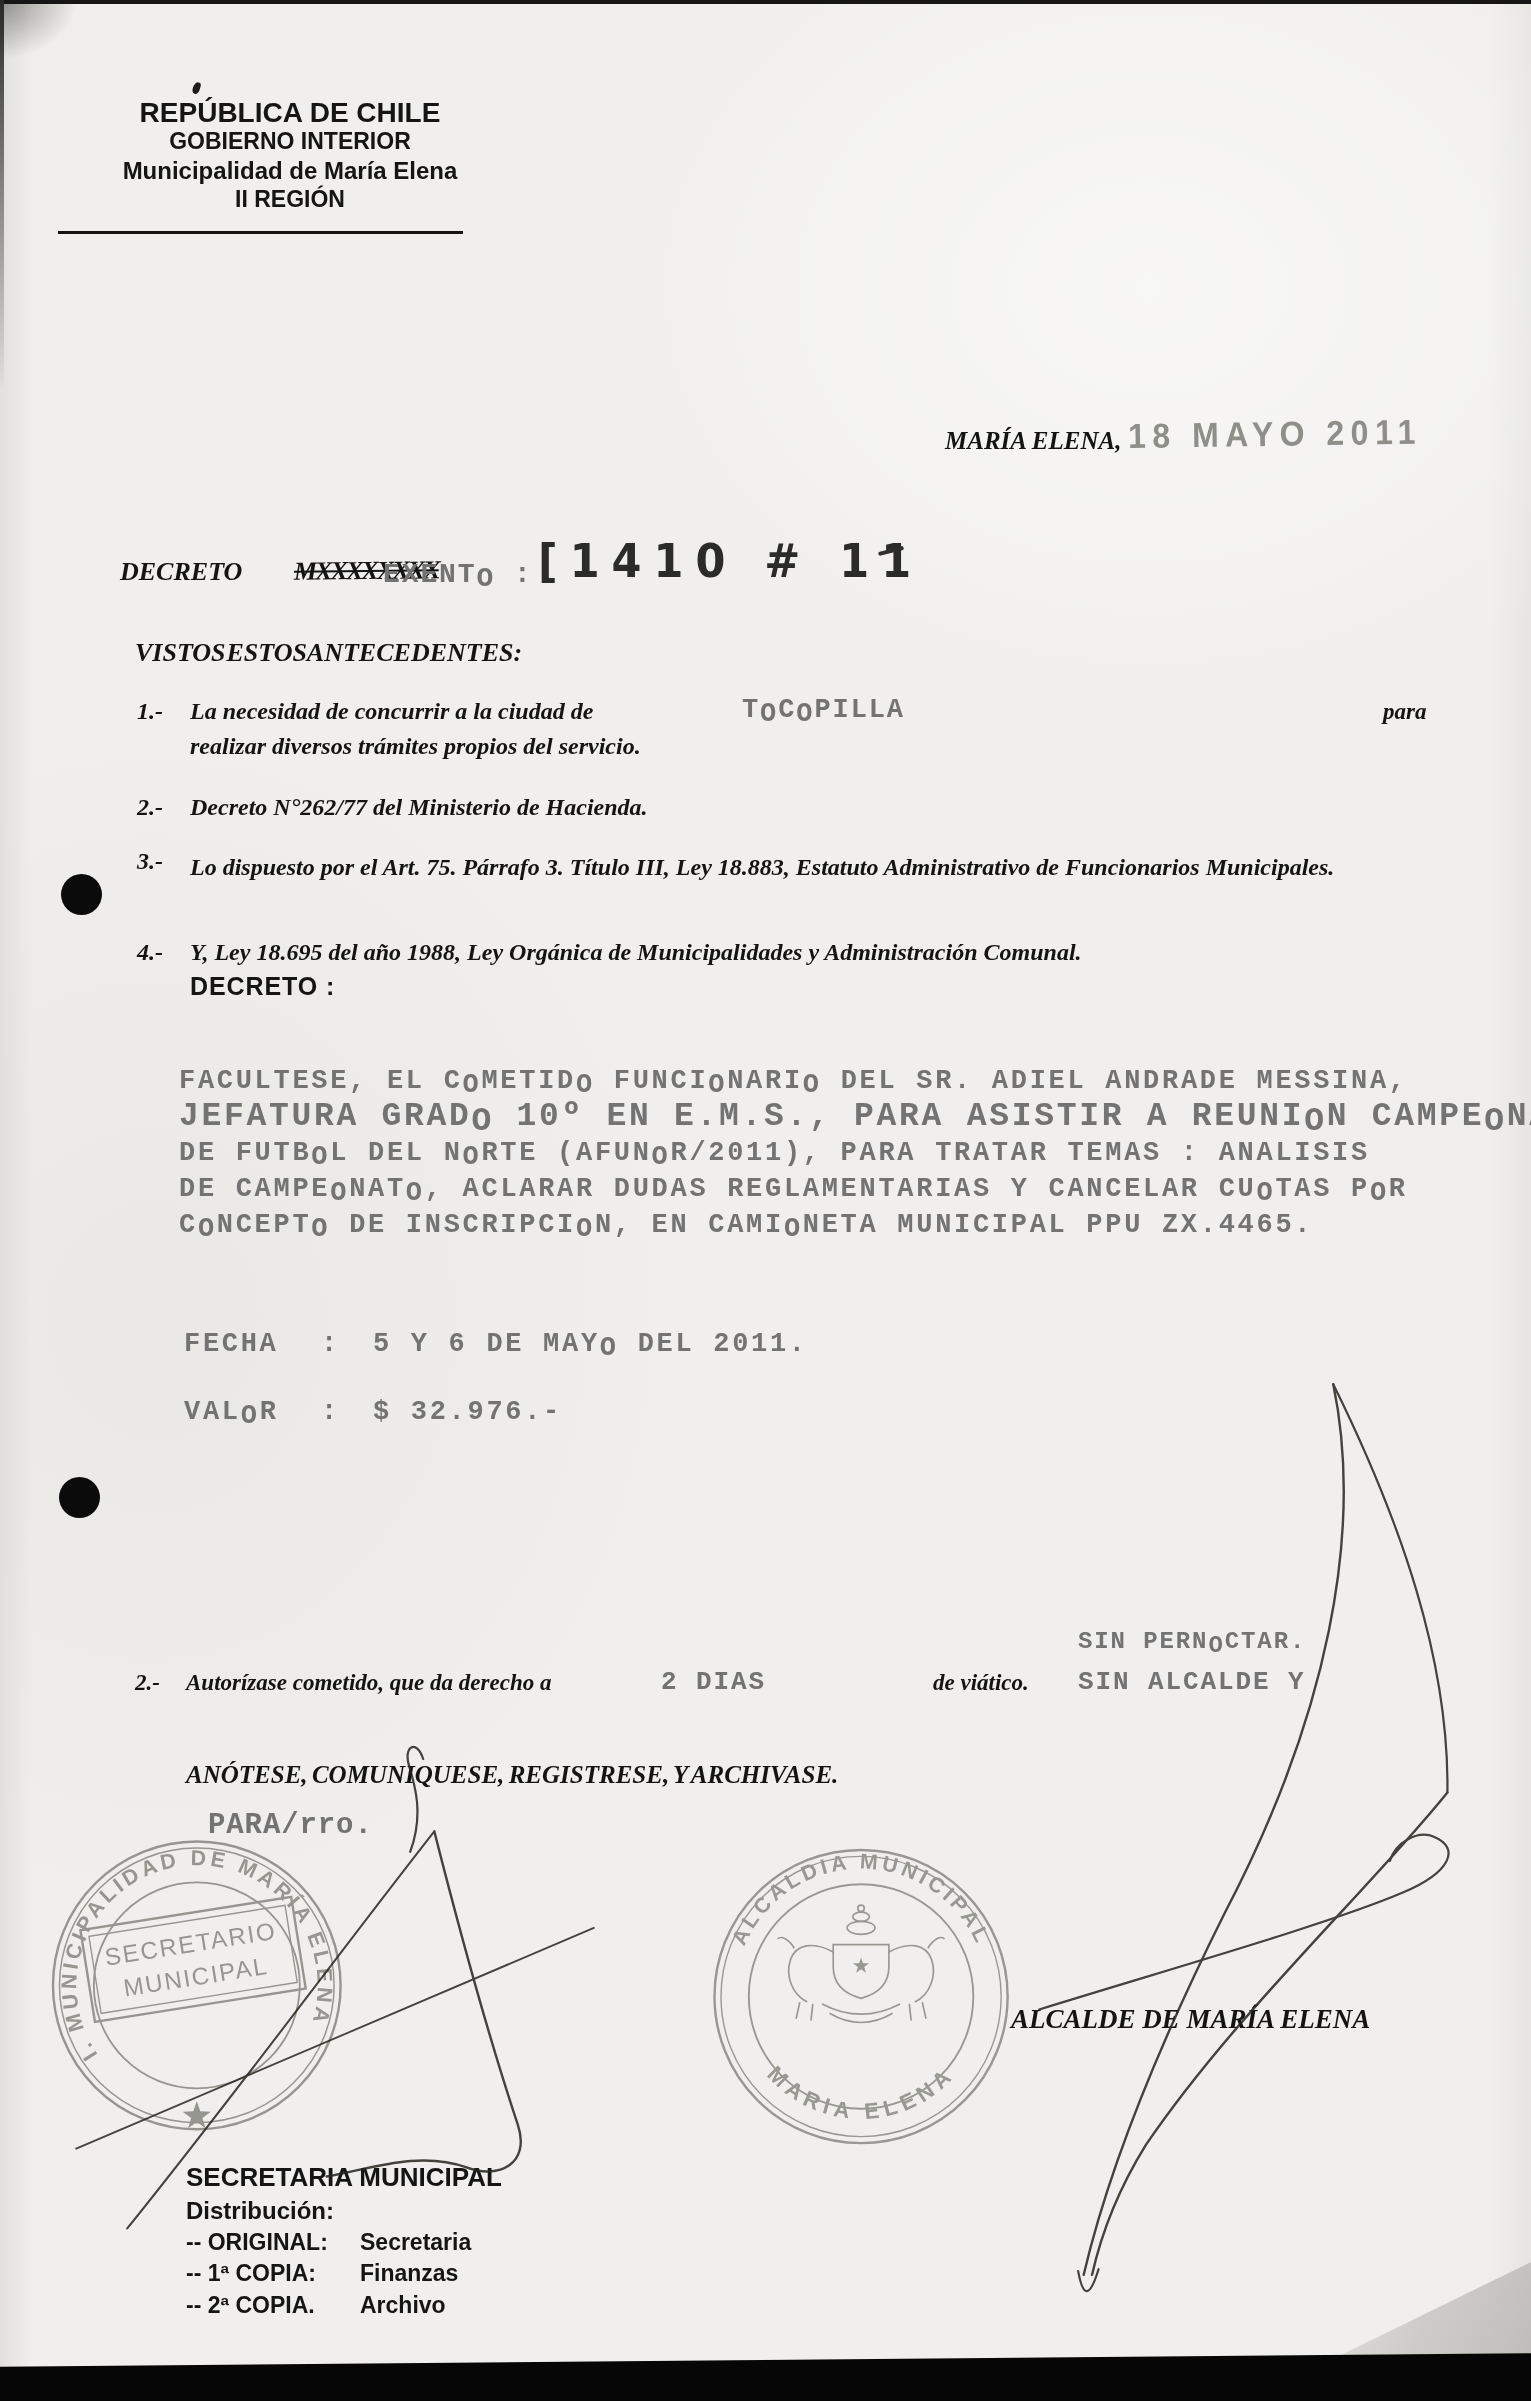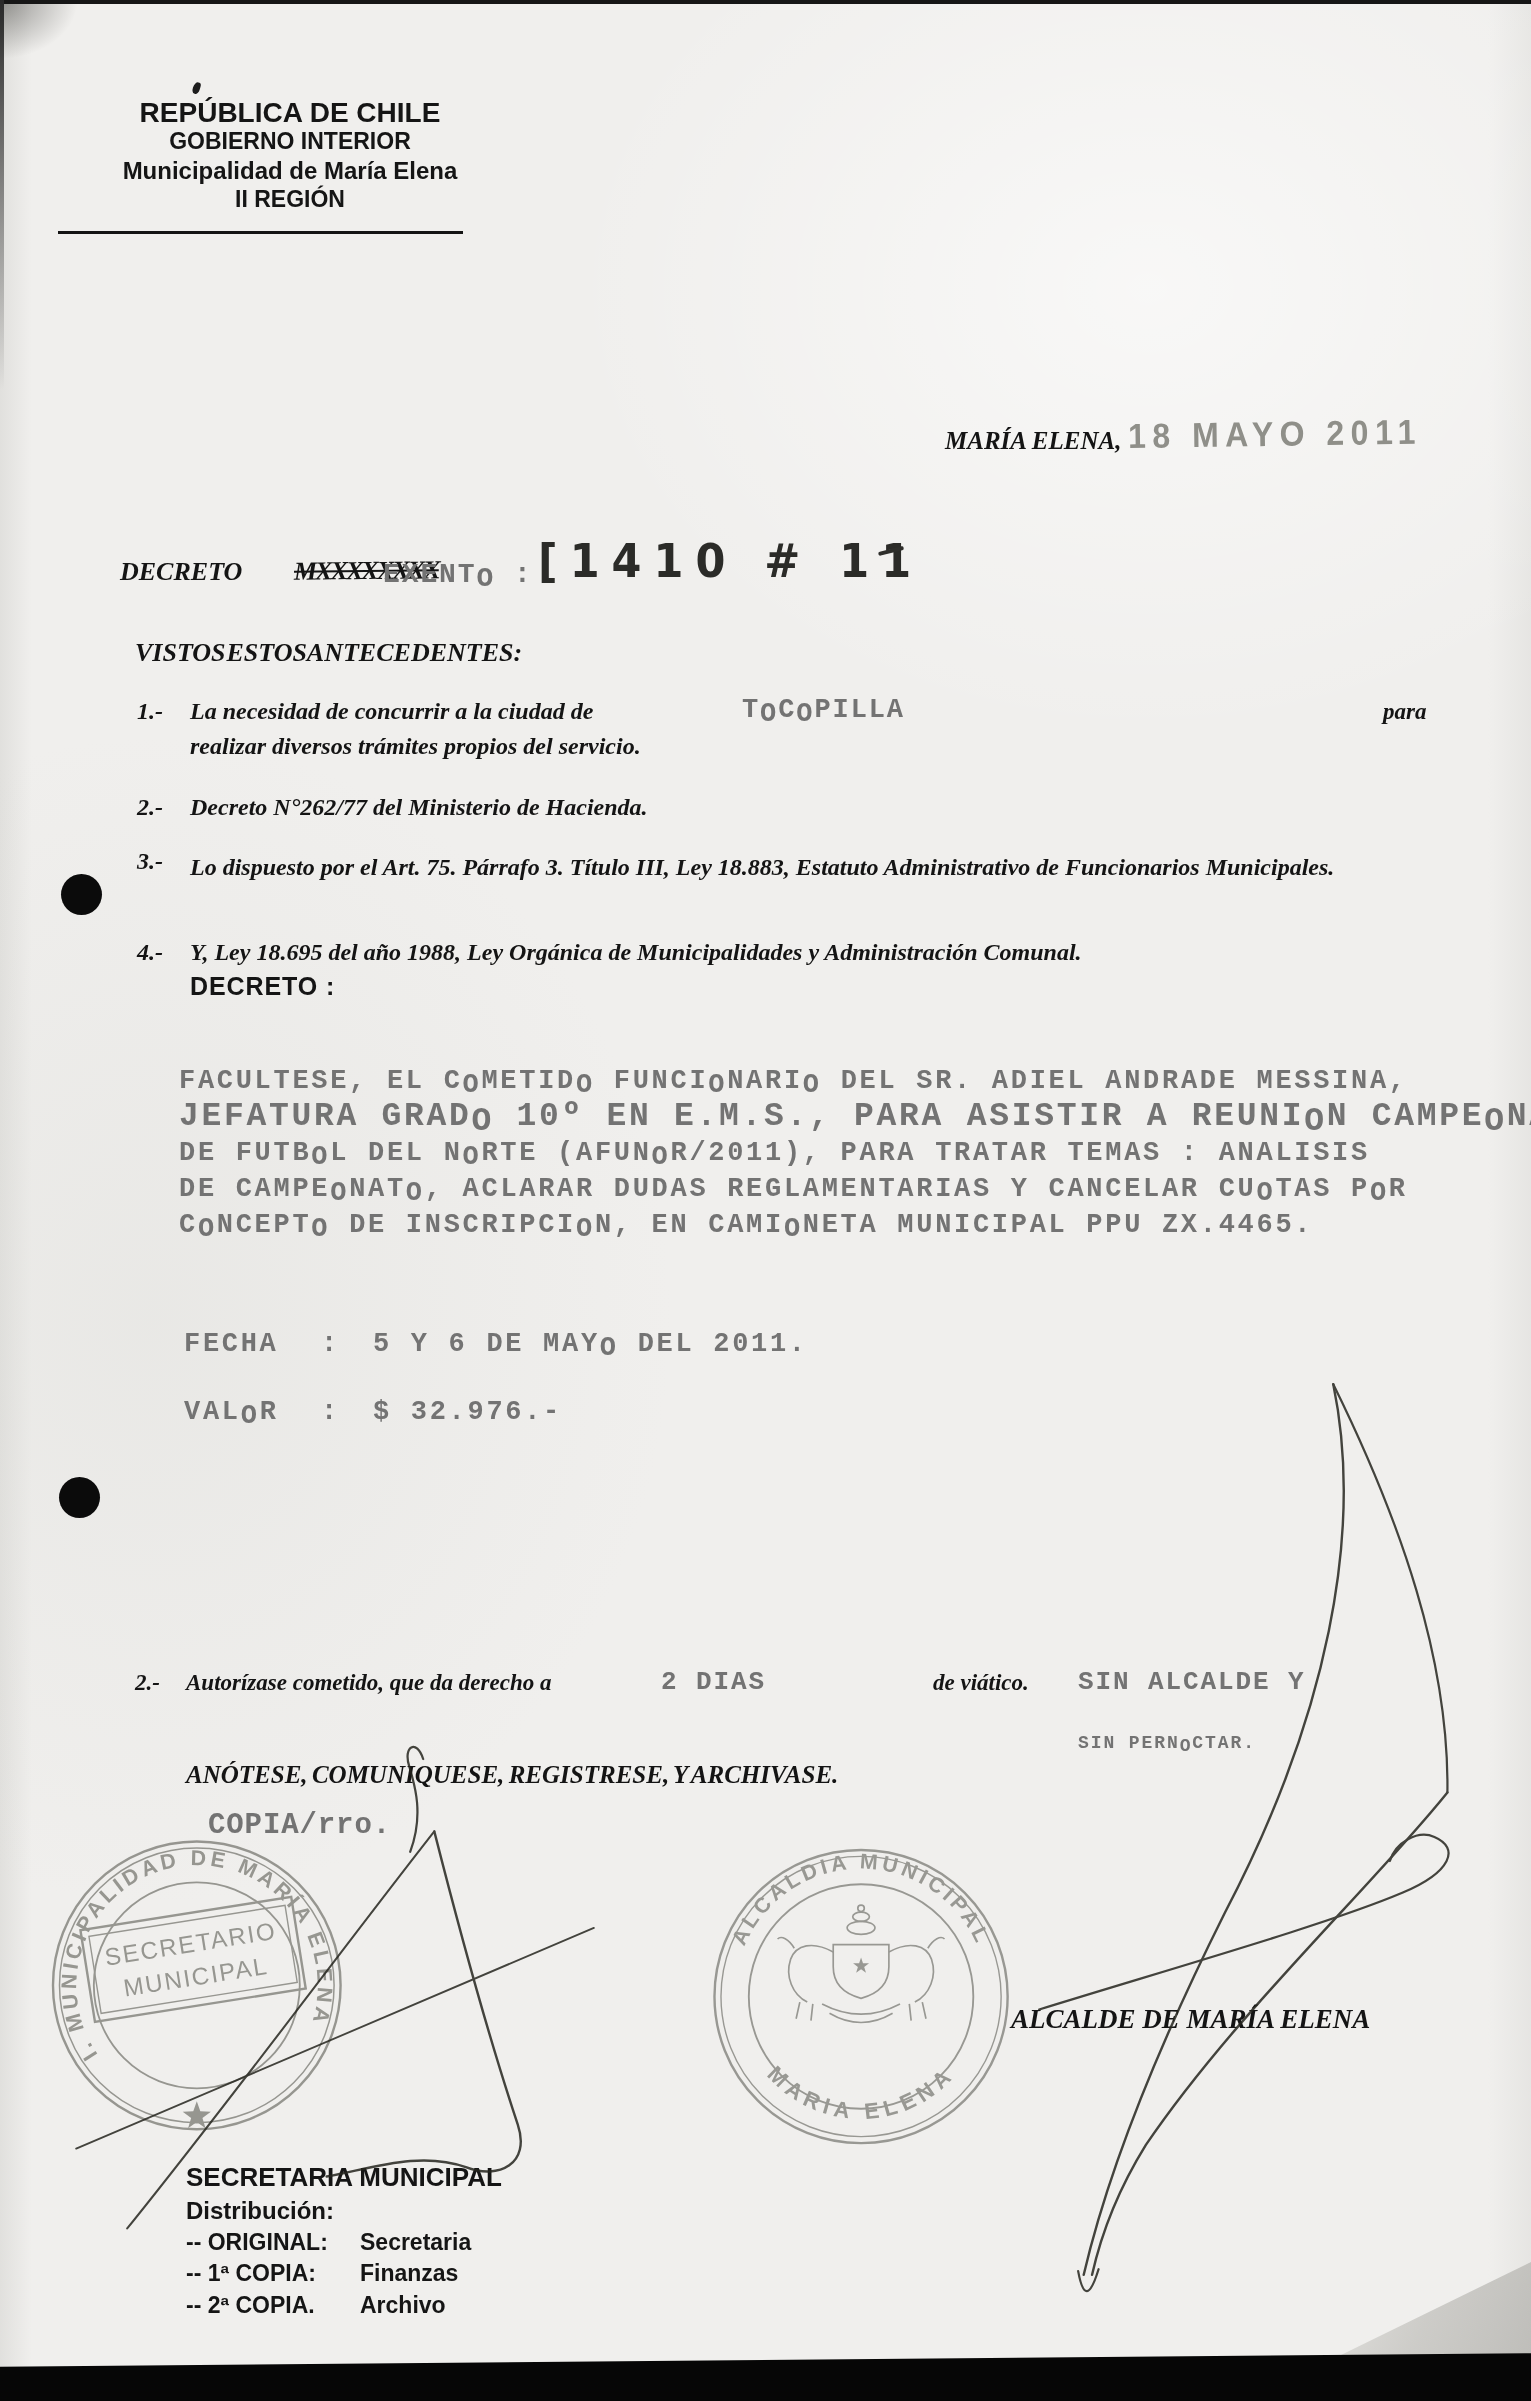--- a/index.html
+++ b/index.html
@@ -90,24 +90,24 @@
 
   <div class="abs tw" style="left:184px;top:1397px;font-size:27px;letter-spacing:2.7px;">VAL<span class="lo">O</span>R</div>
   <div class="abs tw" style="left:321px;top:1397px;font-size:27px;">:</div>
   <div class="abs tw" style="left:373px;top:1397px;font-size:27px;letter-spacing:2.7px;">$ 32.976.-</div>
 
   <div class="abs serif" style="left:135px;top:1670px;font-size:23px;">2.-</div>
   <div class="abs serif" style="left:186px;top:1670px;font-size:23px;">Autorízase cometido, que da derecho a</div>
   <div class="abs tw" style="left:661px;top:1667px;font-size:26px;letter-spacing:1.9px;">2 DIAS</div>
   <div class="abs serif" style="left:933px;top:1670px;font-size:23px;">de viático.</div>
   <div class="abs tw" style="left:1078px;top:1667px;font-size:26px;letter-spacing:1.9px;">SIN ALCALDE Y</div>
-  <div class="abs tw" style="left:1078px;top:1733px;font-size:18px;letter-spacing:1.9px;">SIN PERN<span class="lo">O</span>CTAR.</div>
+  <div class="abs tw" style="left:1078px;top:1628px;font-size:24px;letter-spacing:1.9px;">SIN PERN<span class="lo">O</span>CTAR.</div>
 
   <div class="abs serif" style="left:186px;top:1761px;font-size:25px;word-spacing:-1.9px;">ANÓTESE, COMUNIQUESE, REGISTRESE, Y ARCHIVASE.</div>
-  <div class="abs tw" style="left:208px;top:1809px;font-size:29px;letter-spacing:0.9px;">COPIA/rro.</div>
+  <div class="abs tw" style="left:208px;top:1809px;font-size:29px;letter-spacing:0.9px;">PARA/rro.</div>
 
   <div class="abs serif" style="left:1011px;top:2004px;font-size:27px;">ALCALDE DE MARÍA ELENA</div>
 
   <div class="abs sans" style="left:186px;top:2162px;font-size:26px;">SECRETARIA MUNICIPAL</div>
   <div class="abs sans" style="left:186px;top:2197px;font-size:24px;">Distribución:</div>
   <div class="abs sans" style="left:186px;top:2229px;font-size:23px;">-- ORIGINAL:</div>
   <div class="abs sans" style="left:360px;top:2229px;font-size:23px;">Secretaria</div>
   <div class="abs sans" style="left:186px;top:2260px;font-size:23px;">-- 1ª COPIA:</div>
   <div class="abs sans" style="left:360px;top:2260px;font-size:23px;">Finanzas</div>
   <div class="abs sans" style="left:186px;top:2292px;font-size:23px;">-- 2ª COPIA.</div>

